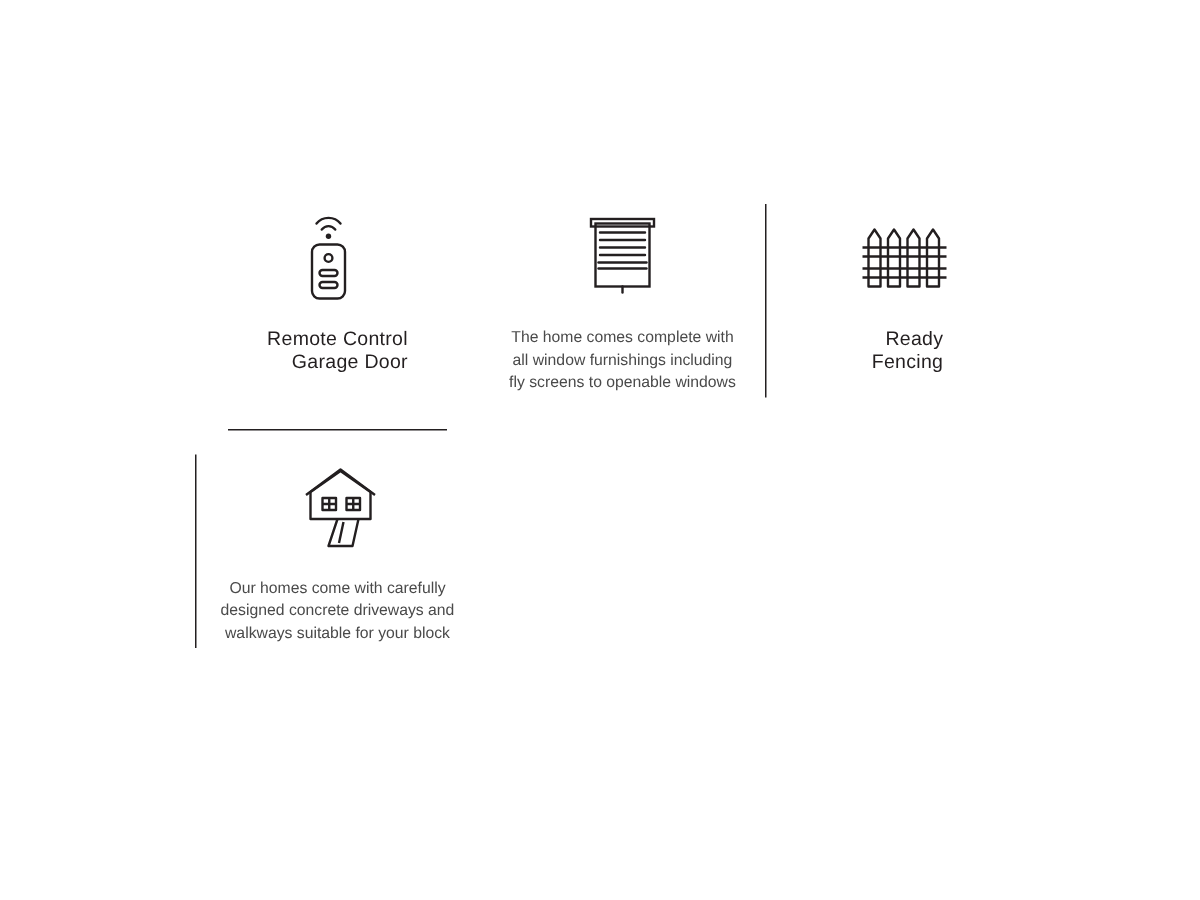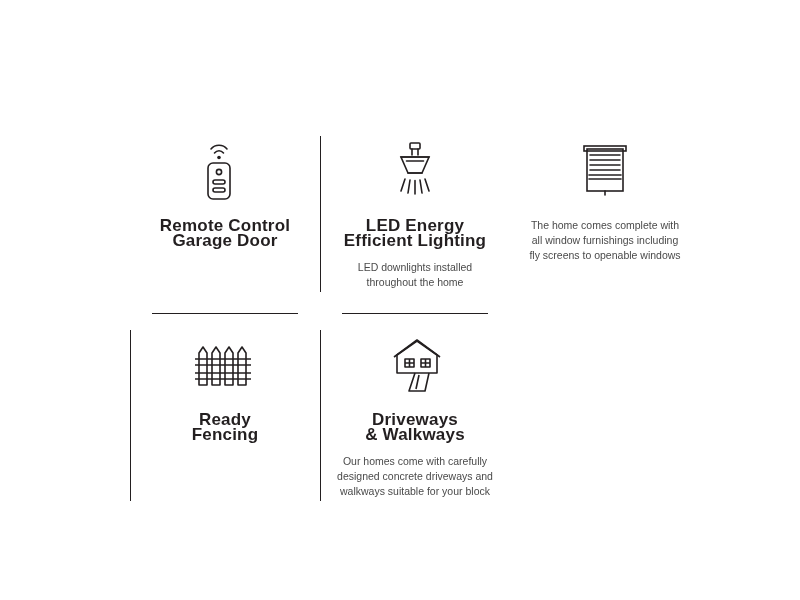--- a/index.html
+++ b/index.html
@@ -54,27 +54,28 @@
     background: #231f20;
   }
   .icon-wrap {
     height: 72px;
     display: flex;
     align-items: center;
     justify-content: center;
     margin-bottom: 12px;
   }
   .feature-title {
-    font-size: 17px;
-    font-weight: bold;
+    font-size: 13px;
+    font-weight: normal;
     line-height: 15px;
     letter-spacing: 0.2px;
     color: #231f20;
     margin-bottom: 12px;
     white-space: pre-line;
+    text-align: right;
   }
   .feature-desc {
     font-size: 10.5px;
     line-height: 15px;
     color: #4a4a4a;
     max-width: 175px;
     white-space: pre-line;
   }
   svg { display: block; }
 </style>
@@ -94,39 +95,20 @@
           <circle cx="26" cy="37" r="2.6"></circle>
           <rect x="20" y="45" width="12" height="4" rx="2"></rect>
           <rect x="20" y="53" width="12" height="4" rx="2"></rect>
         </g>
       </svg>
     </div>
     <div class="feature-title">Remote Control
 Garage Door</div>
   </div>
 
-  <div class="feature-cell col-2 row-1">
-    <div class="icon-wrap">
-      <svg width="72" height="70" viewBox="0 0 72 70">
-        <g fill="none" stroke="#231f20" stroke-width="1.6" stroke-linecap="round">
-          <rect x="31" y="8" width="10" height="6" rx="1"></rect>
-          <path d="M33 14 L33 20 M39 14 L39 20"></path>
-          <path d="M22 22 L50 22 L43 38 L29 38 Z"></path>
-          <path d="M22 22 L50 22"></path>
-          <path d="M29 38 L43 38"></path>
-          <path d="M27.5 26 L44.5 26"></path>
-          <path d="M26 44 L22 56 M31 45 L29 58 M36 45.5 L36 59 M41 45 L43 58 M46 44 L50 56"></path>
-        </g>
-      </svg>
-    </div>
-    <div class="feature-title">LED Energy
-Efficient Lighting</div>
-    <div class="feature-desc">LED downlights installed
-throughout the home</div>
-  </div>
 
 
   <div class="feature-cell col-1 row-2">
     <div class="icon-wrap">
       <svg width="72" height="70" viewBox="0 0 72 70">
         <g fill="none" stroke="#231f20" stroke-width="1.6" stroke-linecap="round">
           <rect x="18" y="14" width="36" height="42"></rect>
           <rect x="15" y="11" width="42" height="5"></rect>
           <path d="M21 20 L51 20 M21 25 L51 25 M21 30 L51 30 M21 35 L51 35"></path>
           <path d="M20 40 L52 40"></path>
@@ -164,20 +146,18 @@
           <path d="M22 26 L42 12 L62 26 L62 44 L22 44 Z"></path>
           <path d="M19 28 L42 11 L65 28"></path>
           <rect x="30" y="30" width="9" height="8"></rect>
           <rect x="46" y="30" width="9" height="8"></rect>
           <path d="M30 34 L39 34 M34.5 30 L34.5 38 M46 34 L55 34 M50.5 30 L50.5 38"></path>
           <path d="M40 44 L34 62 L50 62 L54 44"></path>
           <path d="M44 46 L41 60"></path>
         </g>
       </svg>
     </div>
-    <div class="feature-title">Driveways
-&amp; Walkways</div>
     <div class="feature-desc">Our homes come with carefully
 designed concrete driveways and
 walkways suitable for your block</div>
   </div>
 
 </div>
 
 </body></html>

